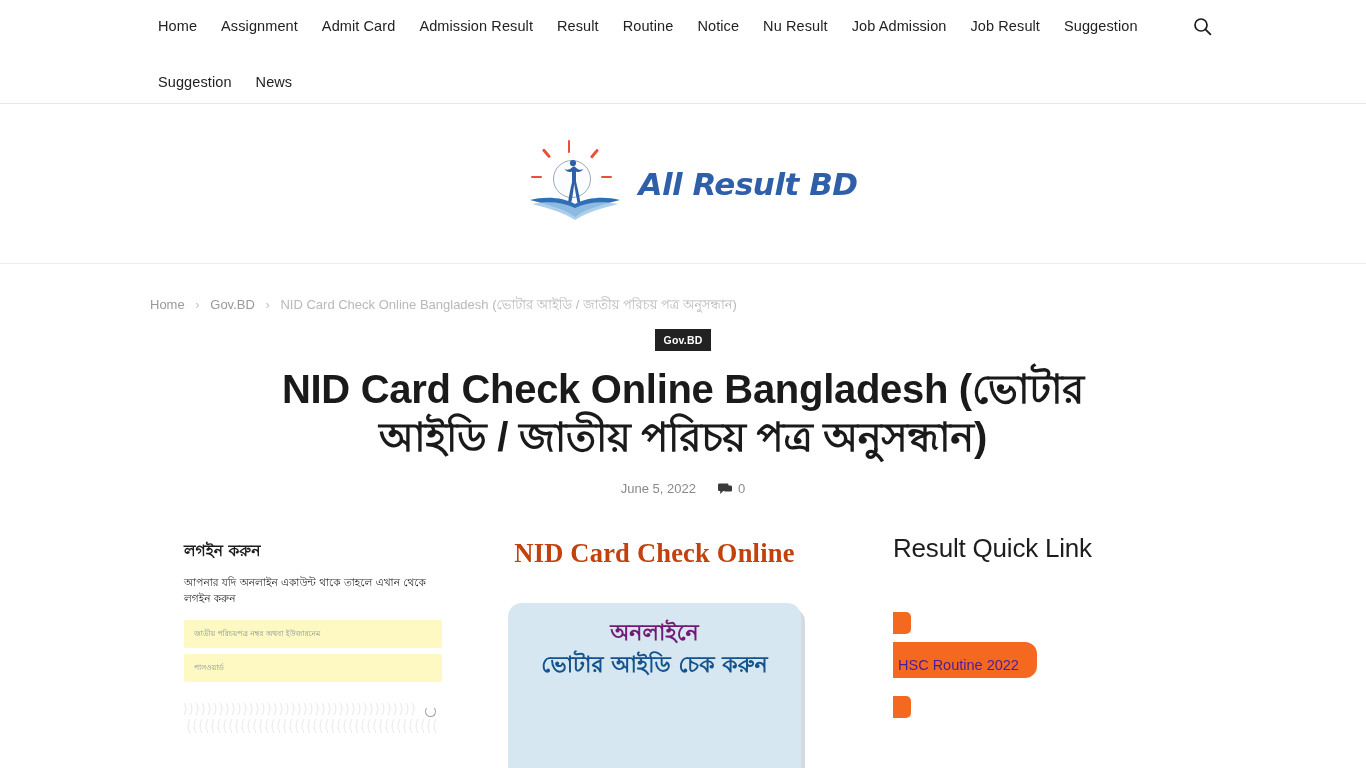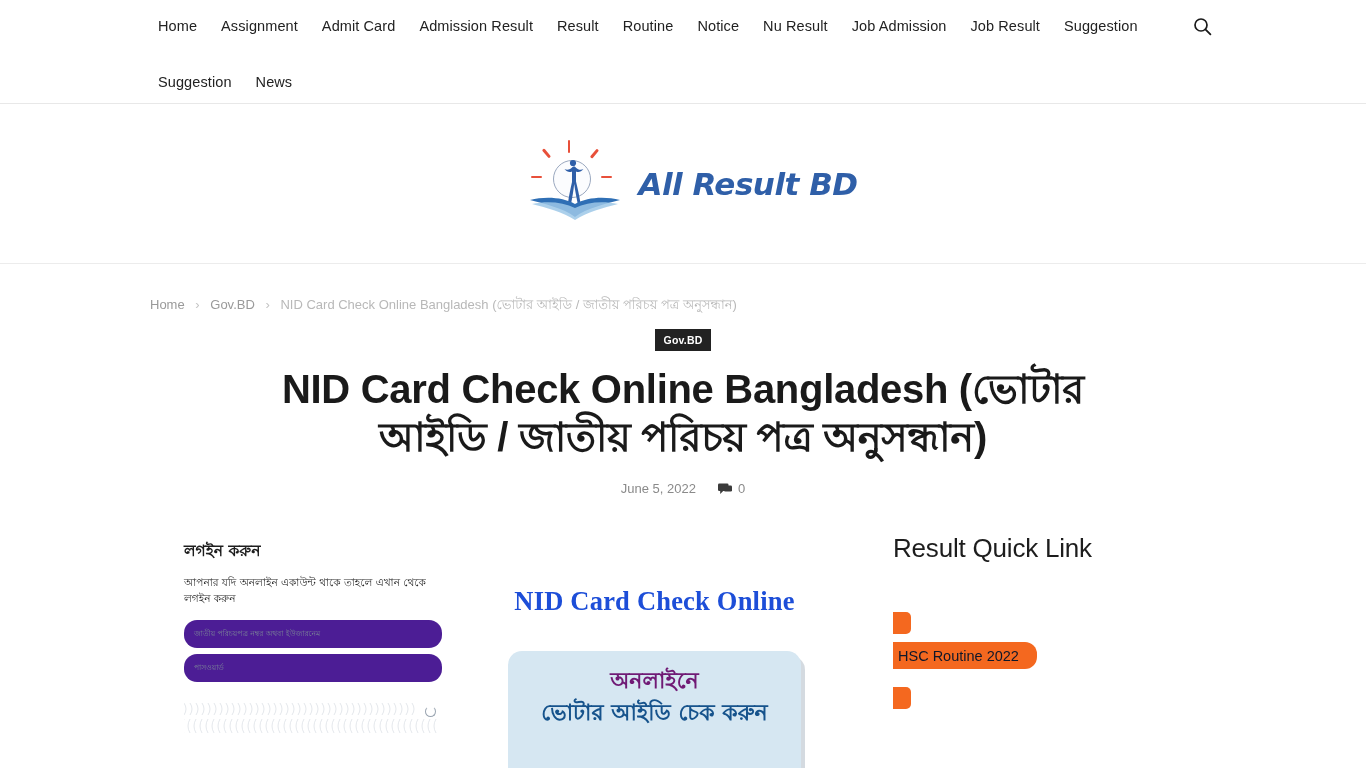--- a/index.html
+++ b/index.html
@@ -214,22 +214,22 @@
     margin-top: 12px;
     font-family: "DejaVu Sans", sans-serif;
     font-size: 10.5px;
     line-height: 16px;
     color: #2a2a2a;
     width: 250px;
   }
   .fi-input {
     margin-top: 14px;
     width: 258px; height: 28px;
-    background: #4c1d95;
-    border-radius: 13px;
+    background: #fef9c3;
+    border-radius: 2px;
     display: flex; align-items: center;
     padding-left: 10px;
     font-family: "DejaVu Sans", sans-serif;
     font-size: 7.5px;
     color: #7d8a97;
   }
   .fi-input.second { margin-top: 6px; }
   .fi-captcha {
     margin-top: 18px;
     width: 258px; height: 34px;
@@ -250,26 +250,26 @@
     border-radius: 50%;
     border-top-color: transparent;
   }
 
   .fi-right {
     position: absolute;
     left: 312px; top: 0;
     width: 385px; height: 400px;
   }
   .fi-head {
-    margin-top: 64px;
+    margin-top: 16px;
     text-align: center;
     font-family: "Liberation Serif", serif;
     font-size: 26.5px;
     font-weight: bold;
-    color: #1d4ed8;
+    color: #c2410c;
     letter-spacing: 0.2px;
   }
   .fi-card {
     margin: 34px auto 0 auto;
     width: 293px;
     height: 180px;
     background: #d6e7f2;
     border-radius: 14px;
     box-shadow: 4px 5px 0 0 rgba(120,140,160,0.32);
     text-align: center;
@@ -302,24 +302,24 @@
   .ql-item { margin-bottom: 18px; }
   .ql-square {
     width: 18px; height: 22px;
     background: #f4681f;
     border-radius: 0 5px 5px 0;
     margin-bottom: 8px;
   }
   .ql-pill {
     display: inline-block;
     background: #f4681f;
-    color: #0f172a;
+    color: #4c1d95;
     font-size: 14.5px;
     line-height: 20px;
-    padding: 4px 18px 3px 5px;
+    padding: 13px 18px 3px 5px;
     border-radius: 0 12px 12px 0;
     cursor: pointer;
     white-space: nowrap;
   }
 </style>
 </head>
 <body>
 
 <header class="topbar">
   <div class="nav-inner">

